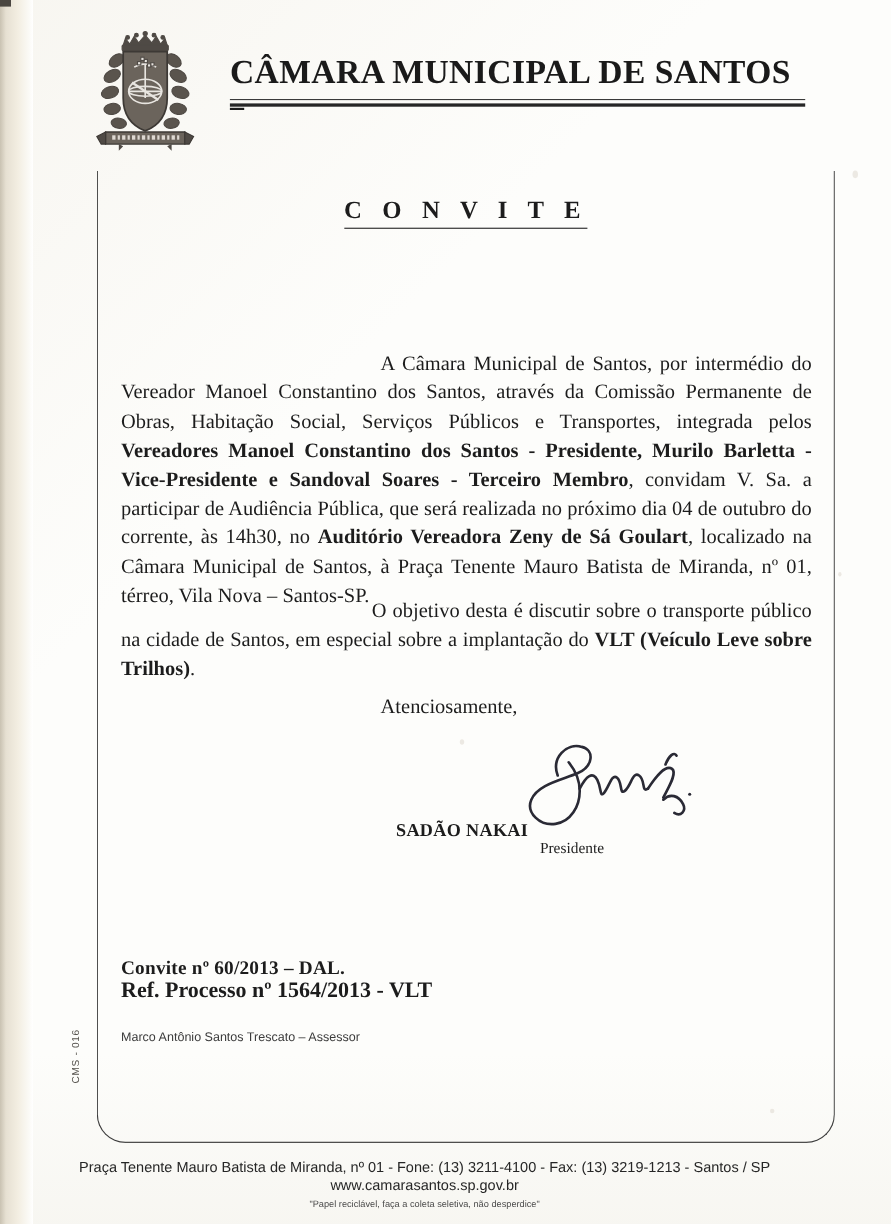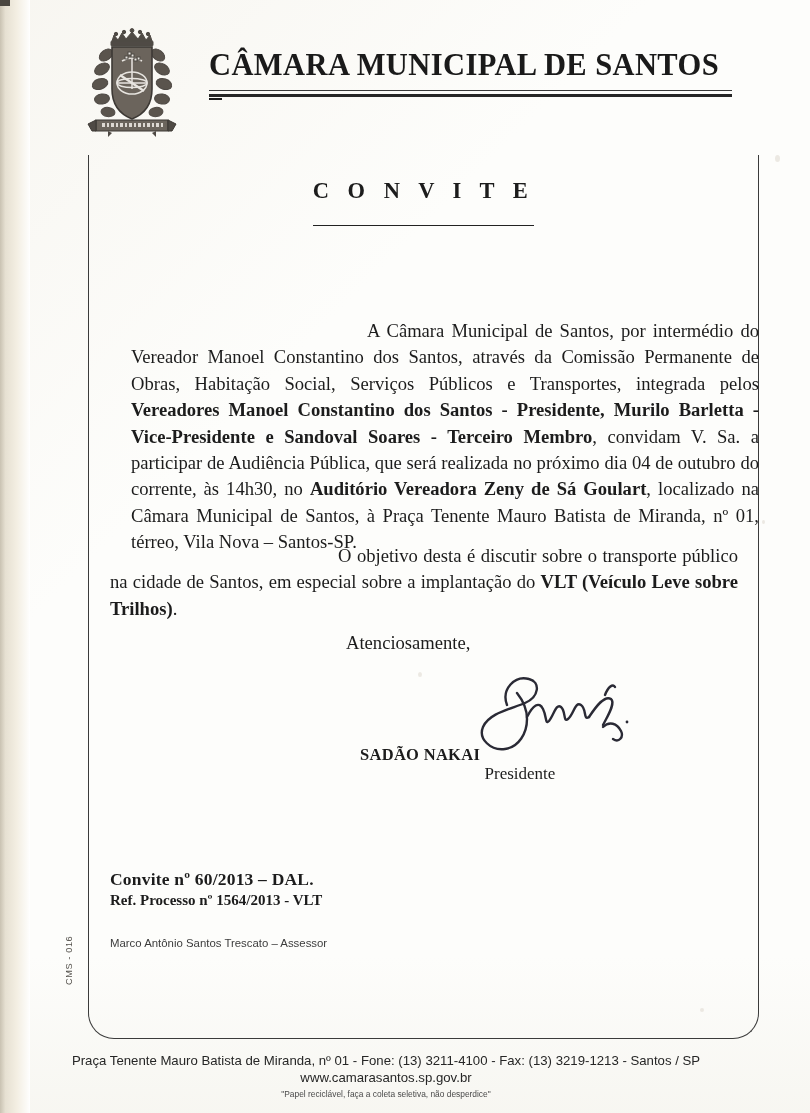--- a/index.html
+++ b/index.html
@@ -100,34 +100,34 @@
     left: 88px; top: 178px;
     width: 671px;
     text-align: center;
     font-size: 22.5px;
     font-weight: bold;
     letter-spacing: 6.5px;
     font-family: "Liberation Serif", "DejaVu Serif", serif;
   }
   .doc-title span {
     border-bottom: 1.6px solid #222;
-    padding-bottom: 22px;
+    padding-bottom: 4px;
   }
 
   .body-text {
     position: absolute;
     left: 110px;
     width: 628px;
     font-size: 18.6px;
     line-height: 26.4px;
     text-align: justify;
     text-justify: inter-word;
     font-family: "Liberation Serif", "DejaVu Serif", serif;
   }
-  .p1 { top: 318px; margin-left: 21px; }
+  .p1 { top: 318px; }
   .p2 { top: 543px; }
   .body-text .indent { display: inline-block; width: 236px; }
   .p2 .indent { display: inline-block; width: 228px; }
   b { font-weight: bold; }
 
   .closing {
     position: absolute;
     left: 110px; top: 632px;
     width: 628px;
     font-size: 18.6px;
@@ -154,31 +154,31 @@
     font-size: 16.5px;
     font-weight: bold;
     letter-spacing: 0.3px;
     font-family: "Liberation Serif", "DejaVu Serif", serif;
   }
   .sig-role {
     position: absolute;
     left: 0; top: 99px;
     width: 320px;
     text-align: center;
-    font-size: 17px;
+    font-size: 14px;
     font-family: "Liberation Serif", "DejaVu Serif", serif;
   }
 
   .ref-block {
     position: absolute;
     left: 110px; top: 868px;
     font-family: "Liberation Serif", "DejaVu Serif", serif;
   }
   .ref-line-1 { font-size: 17.5px; font-weight: bold; line-height: 22px; letter-spacing: 0.2px; }
-  .ref-line-2 { font-size: 15px; font-weight: bold; line-height: 20px; }
+  .ref-line-2 { font-size: 20px; font-weight: bold; line-height: 20px; }
   .ref-line-3 { font-size: 15.3px; font-weight: bold; line-height: 20px; }
 
   .assessor {
     position: absolute;
     left: 110px; top: 937px;
     font-size: 11.4px;
     color: #3c3c3c;
     font-family: "Liberation Sans", "DejaVu Sans", sans-serif;
   }
 

